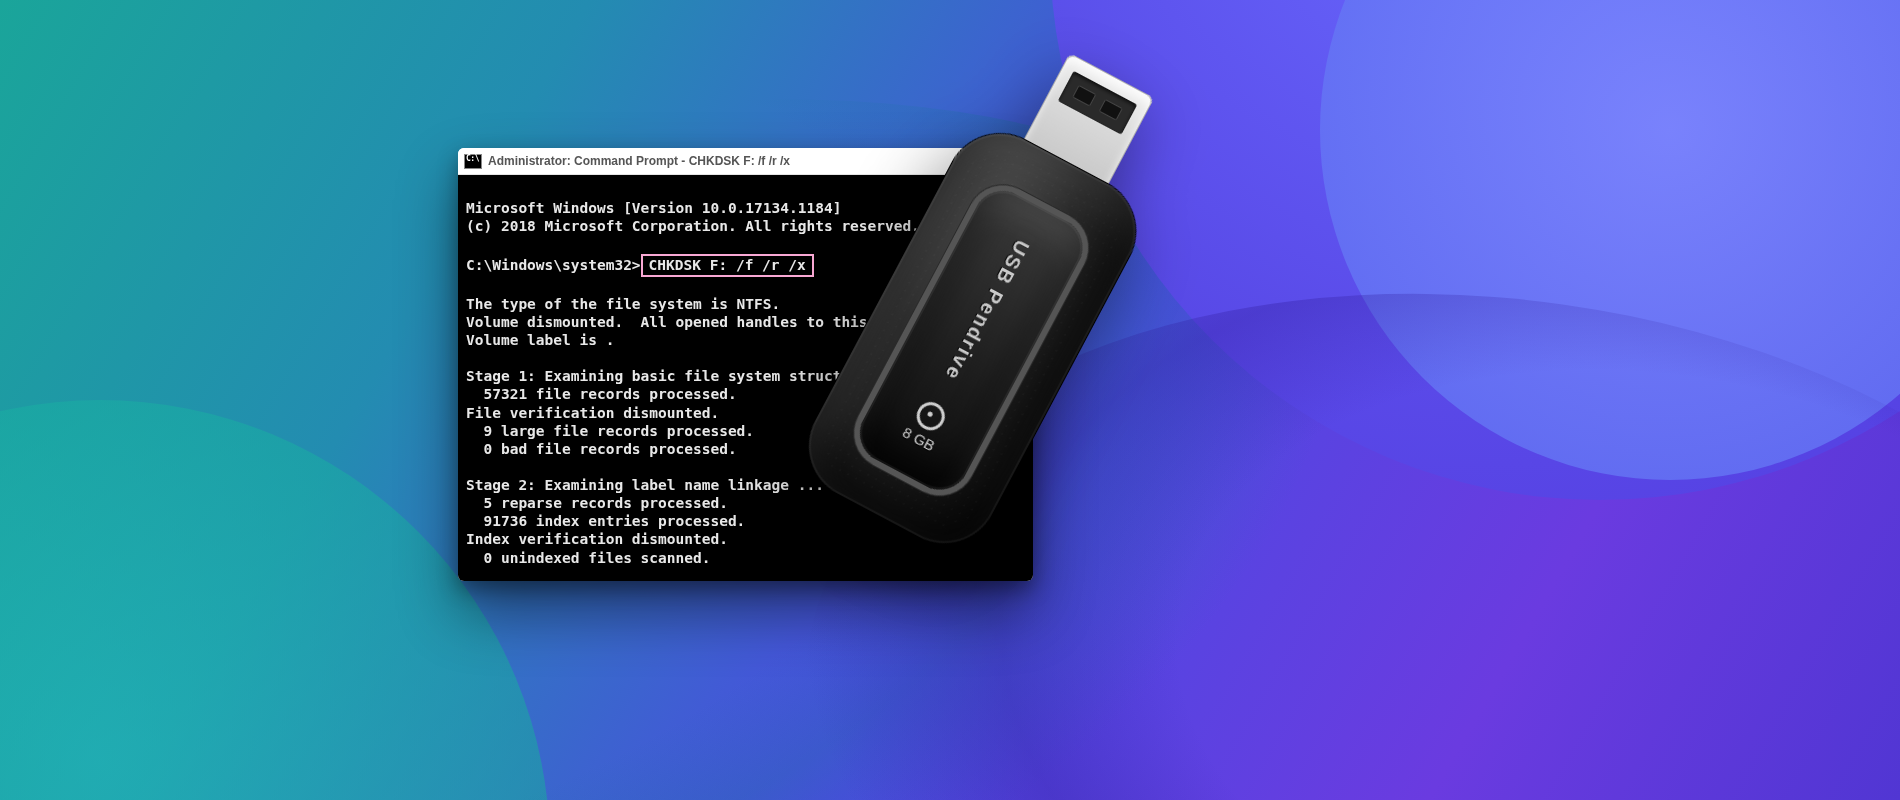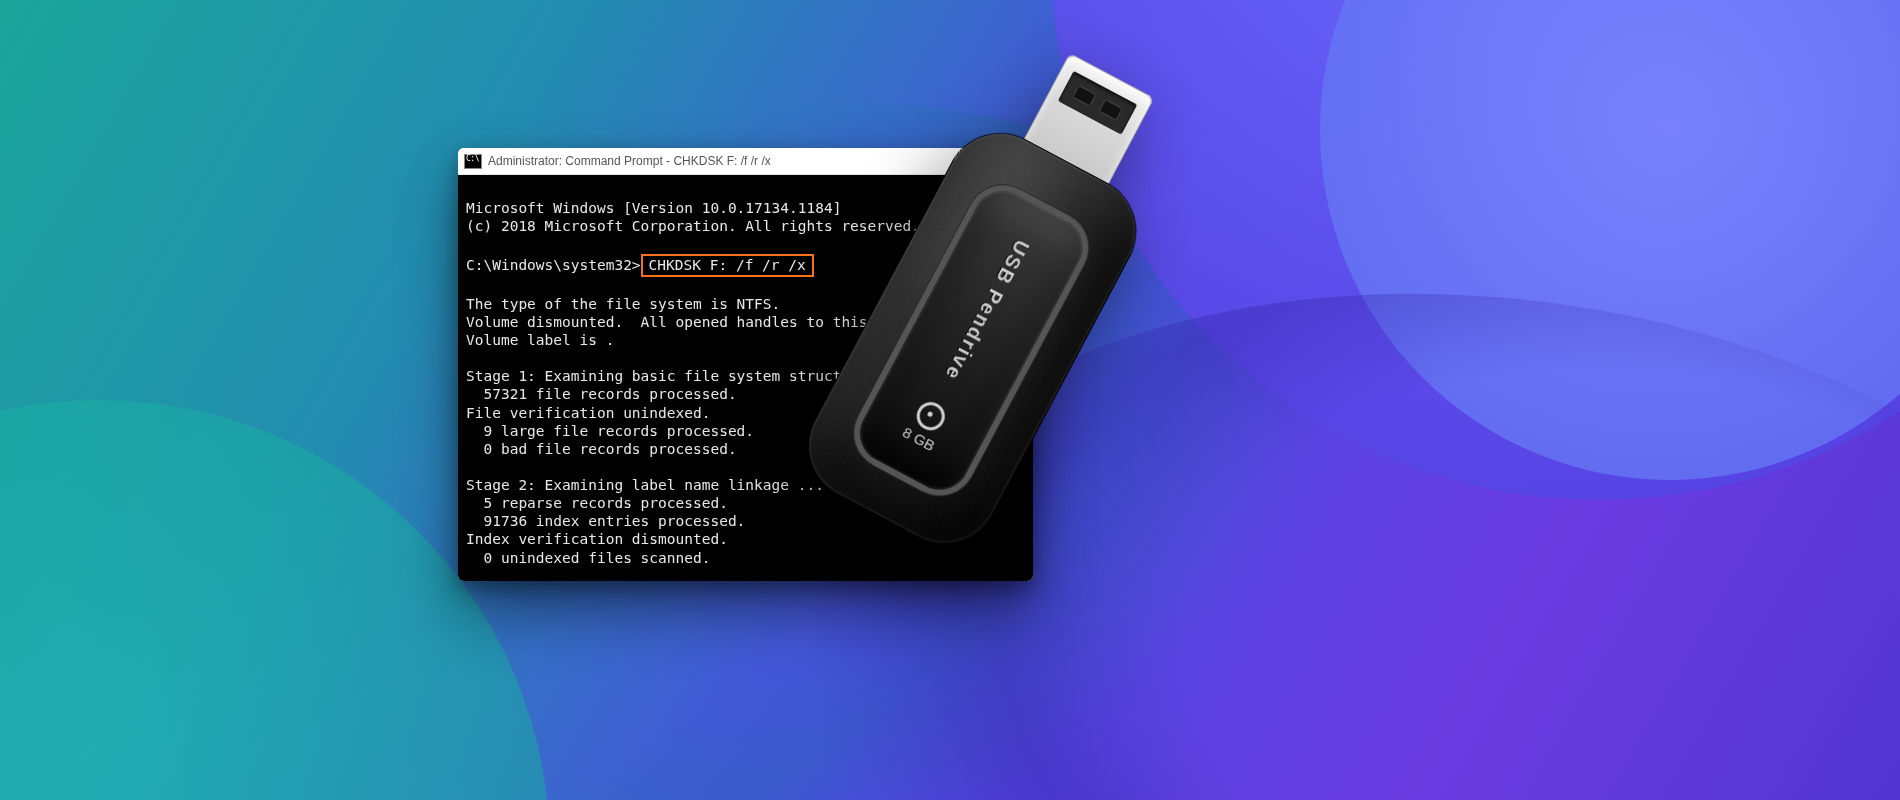--- a/index.html
+++ b/index.html
@@ -31,20 +31,21 @@
     background:radial-gradient(ellipse at 60% 40%,rgba(70,50,200,0) 40%,rgba(50,30,160,.35) 55%,rgba(50,30,160,0) 72%);
     transform:rotate(8deg);
   }
 
   
   .cmd-window{
     position:absolute;left:458px;top:148px;width:575px;
     border-radius:6px;overflow:hidden;
     box-shadow:0 30px 60px rgba(0,0,0,.45),0 8px 20px rgba(0,0,0,.35);
     background:#fff;
+    font-weight:bold;
   }
   .titlebar{
     height:26px;display:flex;align-items:center;gap:6px;
     padding:0 6px;background:#ffffff;color:#555;font-size:12px;
     border-bottom:1px solid #e4e4e4;
   }
   .titlebar .cmd-icon{
     width:16px;height:13px;background:#000;position:relative;display:inline-block;
     border:1px solid #888;
   }
@@ -54,21 +55,21 @@
   }
   .cmd-body{
     background:#000;color:#e8e8e8;
     font-family:"NSimSun","SimSun","Consolas",monospace;
     font-size:14.5px;line-height:1.25;
     padding:6px 8px 14px;min-height:320px;
     white-space:pre;
   }
   .prompt-line{white-space:pre;}
   .hl{
-    border:2px solid #f97316;padding:0 6px 1px;display:inline-block;
+    border:2px solid #f9a8d4;padding:0 6px 1px;display:inline-block;
   }
 
   
   .usb{
     position:absolute;left:870px;top:45px;width:240px;height:520px;
     transform:rotate(28deg);transform-origin:50% 50%;
     filter:drop-shadow(0 25px 35px rgba(0,0,0,.45));
   }
   .usb .connector{
     position:absolute;left:72px;top:0;width:96px;height:118px;
@@ -156,21 +157,21 @@
 <span>(c) 2018 Microsoft Corporation. All rights reserved.</span>
 
 <span class="prompt-line"><span>C:\Windows\system32&gt;</span><span class="hl">CHKDSK F: /f /r /x</span>   </span>
 
 <span>The type of the file system is NTFS.</span>
 <span>Volume dismounted.  All opened handles to this volume</span>
 <span>Volume label is .</span>
 
 <span>Stage 1: Examining basic file system structure ...</span>
 <span>  57321 file records processed.</span>
-<span>File verification unindexed.</span>
+<span>File verification dismounted.</span>
 <span>  9 large file records processed.</span>
 <span>  0 bad file records processed.</span>
 
 <span>Stage 2: Examining label name linkage ...</span>
 <span>  5 reparse records processed.</span>
 <span>  91736 index entries processed.</span>
 <span>Index verification dismounted.</span>
 <span>  0 unindexed files scanned.</span></div>
 </div>
 

